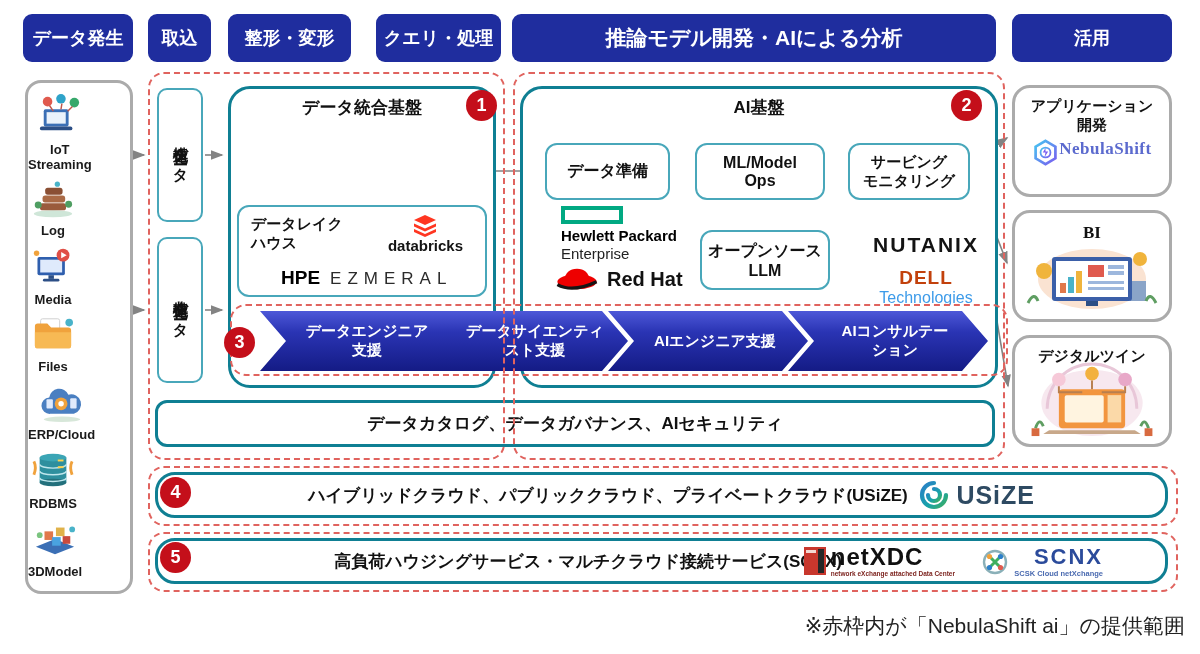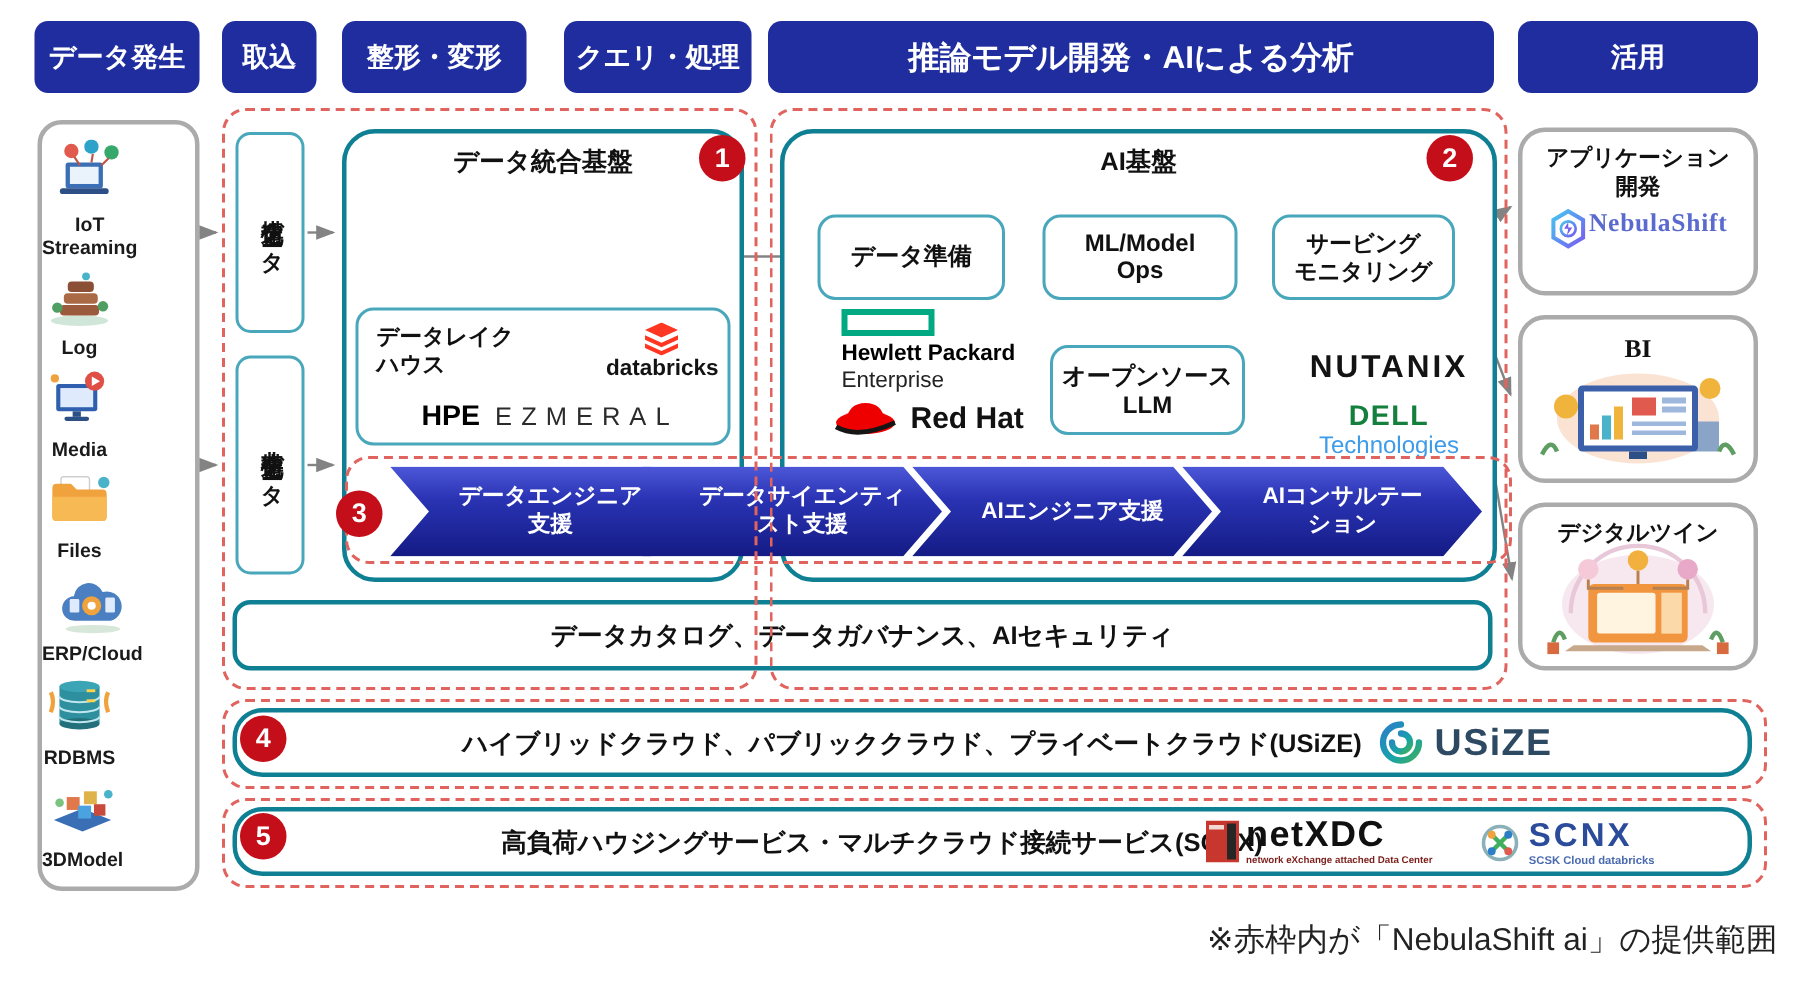--- a/index.html
+++ b/index.html
@@ -39,49 +39,49 @@
           color:#fff; font-weight:700; font-size:15px; line-height:1.25;
           display:flex; align-items:center; justify-content:center; text-align:center; padding-left:14px; }
 
   .stripe { position:absolute; left:155px; width:1013px; height:46px; background:#fff;
             border:3.5px solid #0f7f93; border-radius:20px; z-index:2; }
   .stripe .txt { position:absolute; left:90px; width:720px; top:0; bottom:0; display:flex;
                  align-items:center; justify-content:center; font-weight:700; font-size:17px; color:#111; }
 
   .logo-denodo { position:absolute; right:12px; bottom:8px; display:flex; align-items:flex-start; gap:2px; z-index:4; }
   .logo-denodo .t { font-size:32px; font-weight:700; color:#54565a; letter-spacing:-1px; line-height:0.9; }
-  .logo-db { position:absolute; right:6px; top:8px; display:flex; flex-direction:column; align-items:center; z-index:4; }
+  .logo-db { position:absolute; right:22px; top:8px; display:flex; flex-direction:column; align-items:center; z-index:4; }
   .logo-db .t { font-size:15px; font-weight:700; color:#131313; }
   .logo-hpez { position:absolute; left:42px; bottom:6px; display:flex; align-items:baseline; gap:10px; z-index:4; }
   .logo-hpez .hpe { font-size:19px; font-weight:900; color:#000; }
   .logo-hpez .ez { font-size:17px; font-weight:500; letter-spacing:6px; color:#2b2b2b; }
 
   .logo-hpe2 { position:absolute; left:38px; top:117px; z-index:4; }
   .logo-hpe2 .bar { width:62px; height:18px; border:4px solid #01a982; margin-bottom:4px; }
   .logo-hpe2 .l1 { font-size:15px; font-weight:800; color:#000; line-height:1.1; }
   .logo-hpe2 .l2 { font-size:15px; font-weight:400; color:#222; line-height:1.2; }
   .logo-rh { position:absolute; left:32px; top:176px; display:flex; align-items:center; gap:8px; z-index:4; }
   .logo-rh .t { font-size:20px; font-weight:900; color:#111; }
   .logo-nutanix { position:absolute; left:330px; top:144px; width:146px; text-align:center;
                   font-size:21px; font-weight:800; letter-spacing:2px; color:#131313; z-index:4; }
   .logo-dell { position:absolute; left:330px; top:178px; width:146px; text-align:center; z-index:4; }
-  .logo-dell .d1 { font-size:19px; font-weight:900; color:#15803d; letter-spacing:1px;text-align:right; }
+  .logo-dell .d1 { font-size:19px; font-weight:900; color:#c2410c; letter-spacing:1px;text-align:right; }
   .logo-dell .d2 { font-size:16px; font-weight:400; color:#3d9be9; }
 
   .logo-ns { position:absolute; left:0; right:0; bottom:28px; display:flex; justify-content:center; gap:0; z-index:3; }
   .logo-ns .t { font-size:17px; font-weight:600; color:#5b6ace; letter-spacing:0.5px; }
 
   .logo-usize { position:absolute; right:130px; top:5px; display:flex; align-items:center; gap:7px; z-index:4; }
   .logo-usize .t { font-size:25px; font-weight:700; color:#2e4a62; letter-spacing:1px; }
   .logo-netxdc { position:absolute; right:210px; top:4px; display:flex; align-items:center; gap:5px; z-index:4; }
   .logo-netxdc .tw { display:flex; flex-direction:column; }
   .logo-netxdc .t { font-family:Liberation Sans, sans-serif; font-size:24px; font-weight:700; color:#101010; line-height:1; letter-spacing:1px;}
   .logo-netxdc .s { font-size:6.5px; color:#7a1f1a; font-weight:700; margin-top:1px; }
   .logo-scnx { position:absolute; right:62px; top:5px; display:flex; align-items:center; gap:6px; z-index:4; }
-  .logo-scnx .tw { display:flex; flex-direction:column; }
+  .logo-scnx .tw { display:flex; flex-direction:column;align-items:flex-end; }
   .logo-scnx .t { font-size:22px; font-weight:800; color:#2b4b9b; line-height:1; letter-spacing:2px; }
   .logo-scnx .s { font-size:7.5px; color:#4a6ab0; font-weight:600; margin-top:1px; }
 
   .outtitle { position:absolute; top:9px; left:0; right:0; text-align:center; font-weight:700; font-size:15px; color:#111; line-height:1.25; z-index:3; }
   .outill { position:absolute; left:0; right:0; bottom:6px; display:flex; justify-content:center; z-index:3; }
 
   .footnote { position:absolute; right:15px; top:612px; font-size:21px; color:#222; z-index:5; }
 
   svg.wires { position:absolute; left:0; top:0; z-index:1; }
 </style>
@@ -336,21 +336,21 @@
       <svg width="26" height="26" viewBox="0 0 26 26">
           <circle cx="13" cy="13" r="11" fill="none" stroke="#8ab0b8" stroke-width="2.4"></circle>
           <path d="M7.5 7.5 L18.5 18.5 M18.5 7.5 L7.5 18.5" stroke="#3fae5f" stroke-width="3"></path>
           <circle cx="7.5" cy="7.5" r="2.6" fill="#f0a23c"></circle>
           <circle cx="18.5" cy="7.5" r="2.6" fill="#2b7fc9"></circle>
           <circle cx="7.5" cy="18.5" r="2.6" fill="#2b7fc9"></circle>
           <circle cx="18.5" cy="18.5" r="2.6" fill="#e05a4e"></circle>
         </svg>
       <span class="tw">
         <span class="t">SCNX</span>
-        <span class="s">SCSK Cloud databricks</span>
+        <span class="s">SCSK Cloud netXchange</span>
       </span>
     </div>
   </div>
   <div class="badge" style="left:160px;top:542px;">5</div>
 
   <div class="graybox" style="left:1012px;top:85px;width:160px;height:112px;">
     <div class="outtitle pre">アプリケーション
 開発</div>
     <div class="logo-ns">
       <svg width="27" height="27" viewBox="0 0 30 30">

